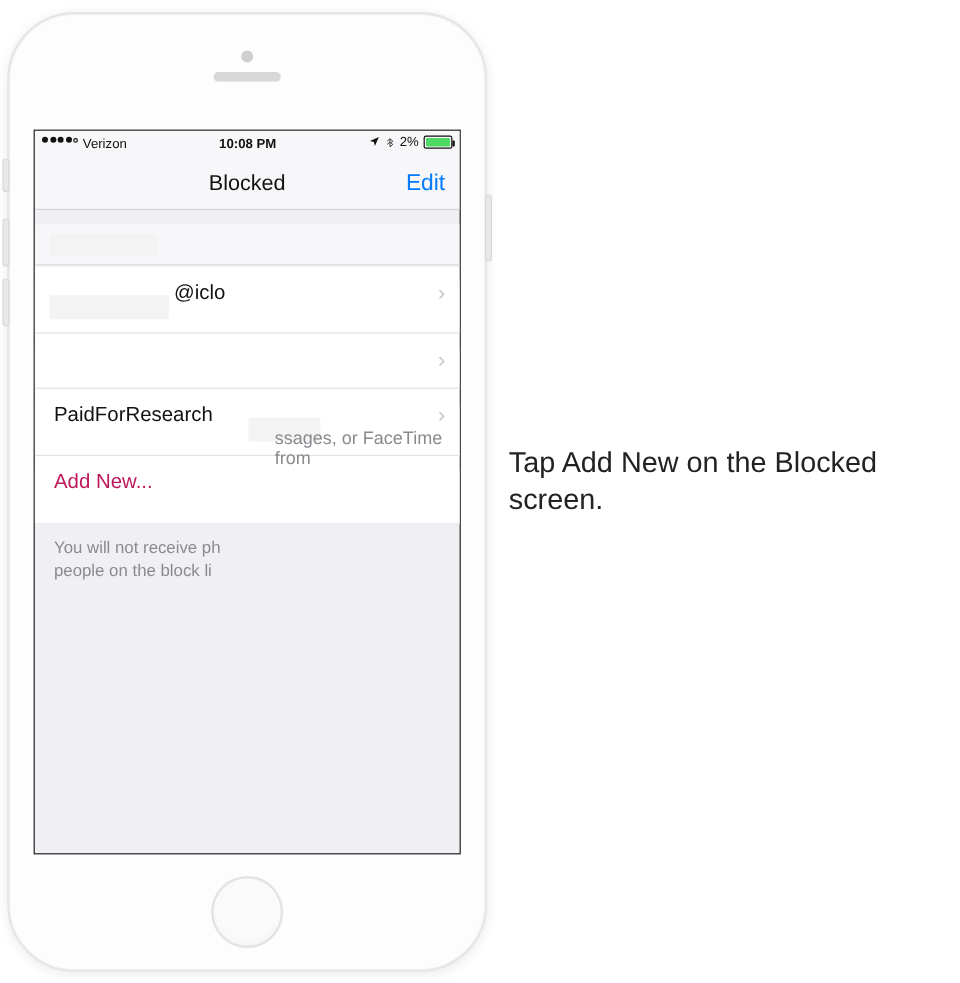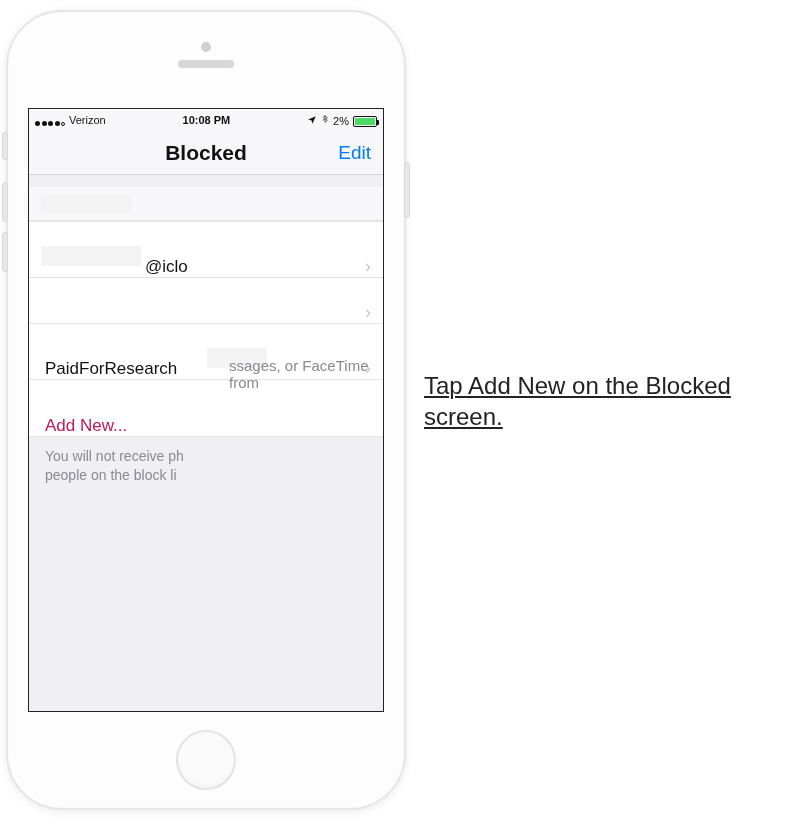--- a/index.html
+++ b/index.html
@@ -74,21 +74,21 @@
       height: 22px;
       background: #f7f7f9;
       display: flex;
       align-items: center;
       justify-content: space-between;
       padding: 0 6px;
       font-size: 11px;
       color: #111;
     }
     .status-left, .status-right {
-      display: flex; align-items: flex-end; gap: 4px;
+      display: flex; align-items: flex-start; gap: 4px;
     }
     .signal {
       display: flex; gap: 1.5px; align-items: center;
     }
     .sig-dot {
       width: 5px; height: 5px; border-radius: 50%;
       background: #111;
     }
     .sig-dot.empty { background: transparent; border: 1px solid #111; width: 4px; height: 4px; }
     .battery {
@@ -109,34 +109,34 @@
     .nav-bar {
       height: 44px;
       background: #f7f7f9;
       border-bottom: 1px solid #d5d5d8;
       display: flex; align-items: center; justify-content: space-between;
       padding: 0 12px;
       position: relative;
     }
     .nav-title {
       position: absolute; left: 0; right: 0; text-align: center;
-      font-weight: 700; font-size: 21px; color: #111;
+      font-weight: 400; font-size: 18px; color: #111;
       pointer-events: none;
     }
     .nav-edit { color: #007aff; font-size: 19px; }
 
     
     .list {
       background: #fff;
       border-top: 1px solid #e3e3e6;
       border-bottom: 1px solid #e3e3e6;
     }
     .row {
       height: 44px;
-      display: flex; align-items: flex-end; justify-content: space-between;
+      display: flex; align-items: flex-start; justify-content: space-between;
       padding: 0 12px 0 16px;
       border-bottom: 1px solid #e3e3e6;
       font-size: 17px;
       color: #111;
       position: relative;
       background:#fff;
       margin-top:12px;
     }
     .row:last-child { border-bottom: none; }
     .row .chev { color: #c7c7cc; font-size: 18px; }
@@ -168,21 +168,20 @@
     
     .instruction {
       position: absolute;
       left: 424px;
       top: 370px;
       width: 350px;
       font-size: 24px;
       color: #222;
       line-height: 1.3;
       font-family: -apple-system, "Helvetica Neue", Arial, sans-serif;
-      text-decoration: underline;
     }
 
     
     .fragment {
       position: absolute;
       font-size: 15px;
       color: #8a8a8f;
     }
   </style>
 </head>

